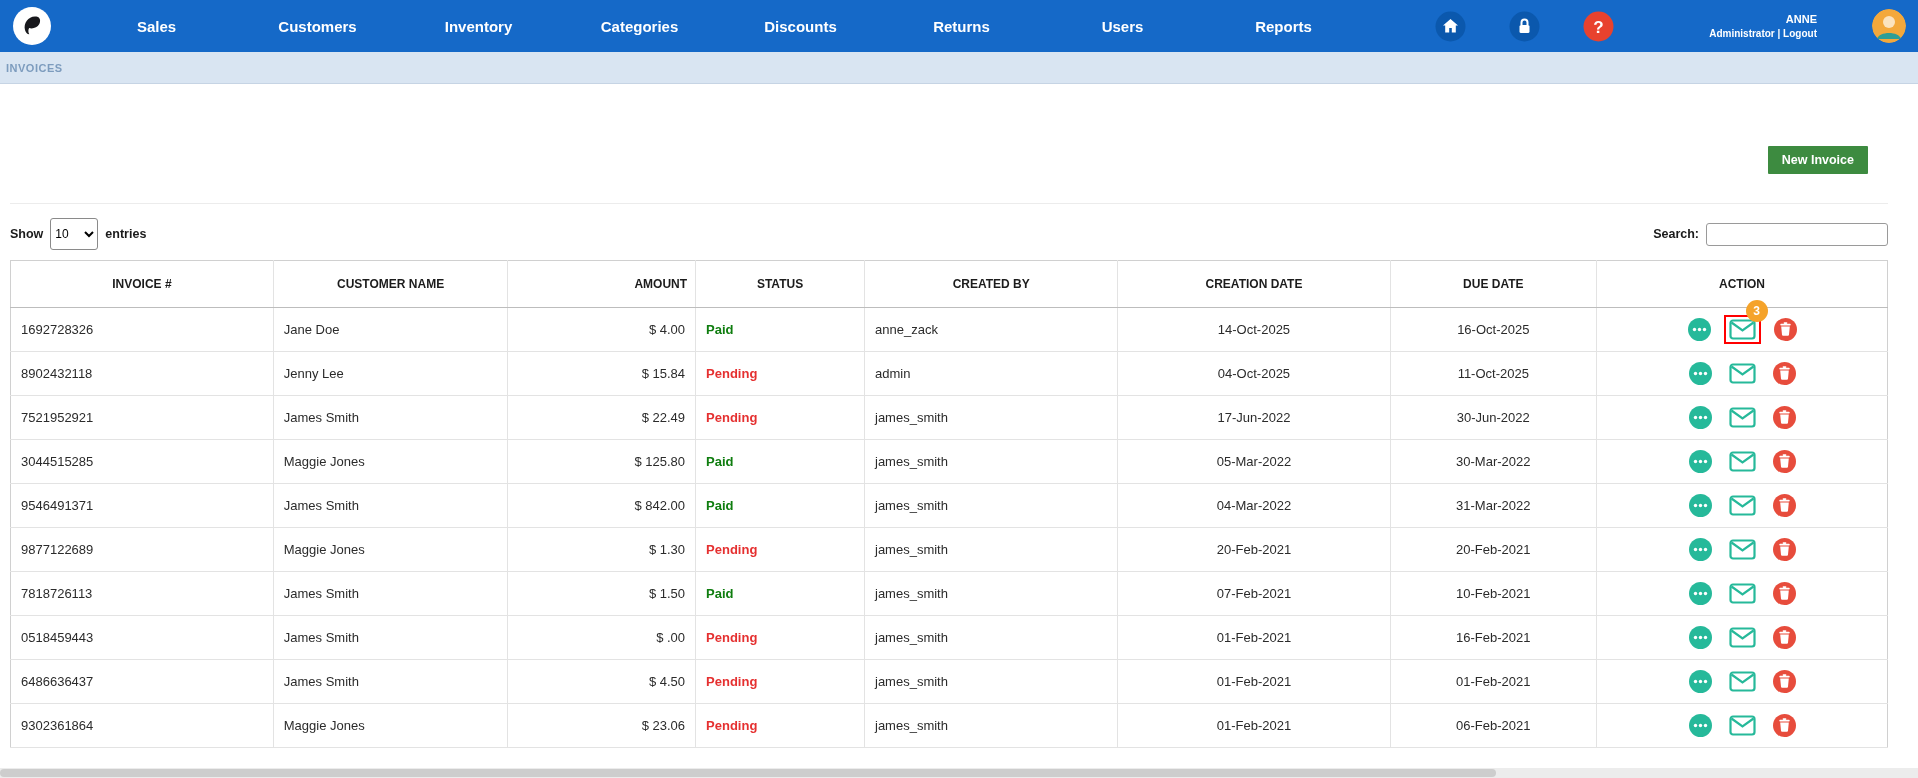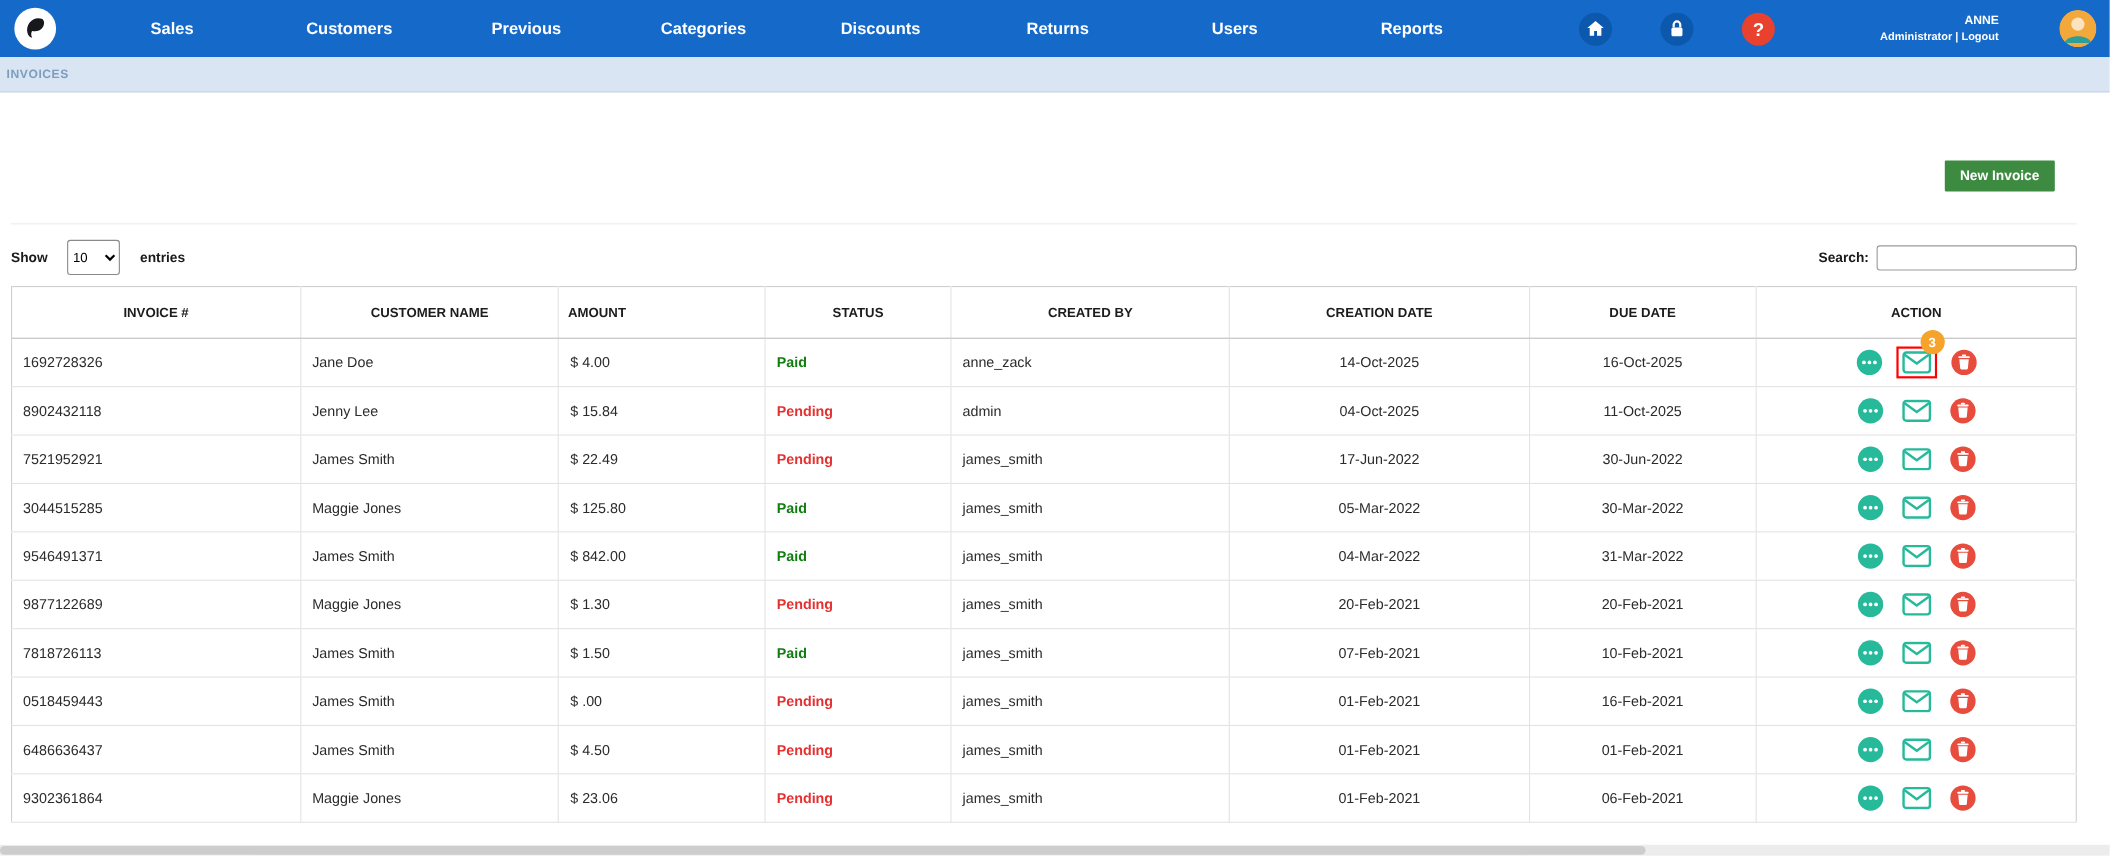--- a/index.html
+++ b/index.html
@@ -44,21 +44,21 @@
   .content { padding: 0 30px 0 10px; }
   .header-panel { height: 120px; position: relative; border-bottom: 1px solid #ececec; }
   .btn-new-invoice {
     position: absolute; top: 62px; right: 20px; height: 28px; padding: 0 14px;
     background: var(--accent_green, #3d8b40); color: #fff; font-weight: bold;
     font-size: 12.5px; border: none; border-radius: 1px; cursor: pointer;
     font-family: inherit;
   }
 
   .controls-row { margin-top: 16px; height: 28px; display: flex; align-items: center; justify-content: space-between; }
-  .show-entries { display: flex; align-items: center; gap: 18px; font-size: 12.5px; font-weight: bold; color: #1a1a1a; }
+  .show-entries { display: flex; align-items: center; gap: 7px; font-size: 12.5px; font-weight: bold; color: #1a1a1a; }
   .show-entries select {
     height: 32px; min-width: 48px; font-size: 12px; border: 1px solid #8a8a8a;
     border-radius: 3px; background: #fff; font-family: inherit;
   }
   .search-box { display: flex; align-items: center; gap: 7px; font-size: 12.5px; font-weight: bold; color: #1a1a1a; }
   .search-box input {
     width: 182px; height: 23px; border: 1px solid #9a9a9a; border-radius: 3px;
     font-size: 12px; padding: 0 6px; font-family: inherit;
   }
 
@@ -70,21 +70,21 @@
     cursor: pointer; padding: 16px 8px; white-space: nowrap;
   }
   th:last-child, td:last-child { border-right: none; }
   td {
     height: 44px; font-size: 13px; color: #2b2b2b; padding: 0 10px;
     border-bottom: 1px solid #e3e3e3; border-right: 1px solid #e3e3e3;
     white-space: nowrap;
   }
   .col-invoice  { width: 14%; }
   .col-customer { width: 12.5%; }
-  .col-amount   { width: 10%; text-align: left; }
+  .col-amount   { width: 10%; text-align: right; }
   .col-status   { width: 9%; }
   .col-created  { width: 13.5%; }
   .col-creation { width: 14.5%; text-align: center; }
   .col-due      { width: 11%; text-align: center; }
   .col-action   { width: 15.5%; text-align: center; }
   td.paid    { color: var(--status_paid, #0f7d0f); font-weight: bold; }
   td.pending { color: var(--status_pending, #e53030); font-weight: bold; }
 
   .action-icon { display: inline-flex; vertical-align: middle; margin: 0 8px; cursor: pointer; }
   .annotation-box {
@@ -129,21 +129,21 @@
       <svg width="40" height="40" viewBox="0 0 40 40">
         <circle cx="20" cy="20" r="19" fill="#ffffff"></circle>
         <path d="M26 11c-8-2.5-15 5-13 13 .5 2.2 2.2 4.2 4.3 4.3-1.2-2.1-1.2-4.2-.2-6.2 3.2 1 8.2 0 10.2-4 1.5-3 .9-6-1.3-7.1z" fill="#17181c"></path>
       </svg>
     </span>
   </div>
 
   <div class="nav-menu">
       <div class="nav-item">Sales</div>
       <div class="nav-item">Customers</div>
-      <div class="nav-item">Previous</div>
+      <div class="nav-item">Inventory</div>
       <div class="nav-item">Categories</div>
       <div class="nav-item">Discounts</div>
       <div class="nav-item">Returns</div>
       <div class="nav-item">Users</div>
       <div class="nav-item">Reports</div>
     </div>
 
   <div class="nav-spacer"></div>
 
   <div class="nav-right">

